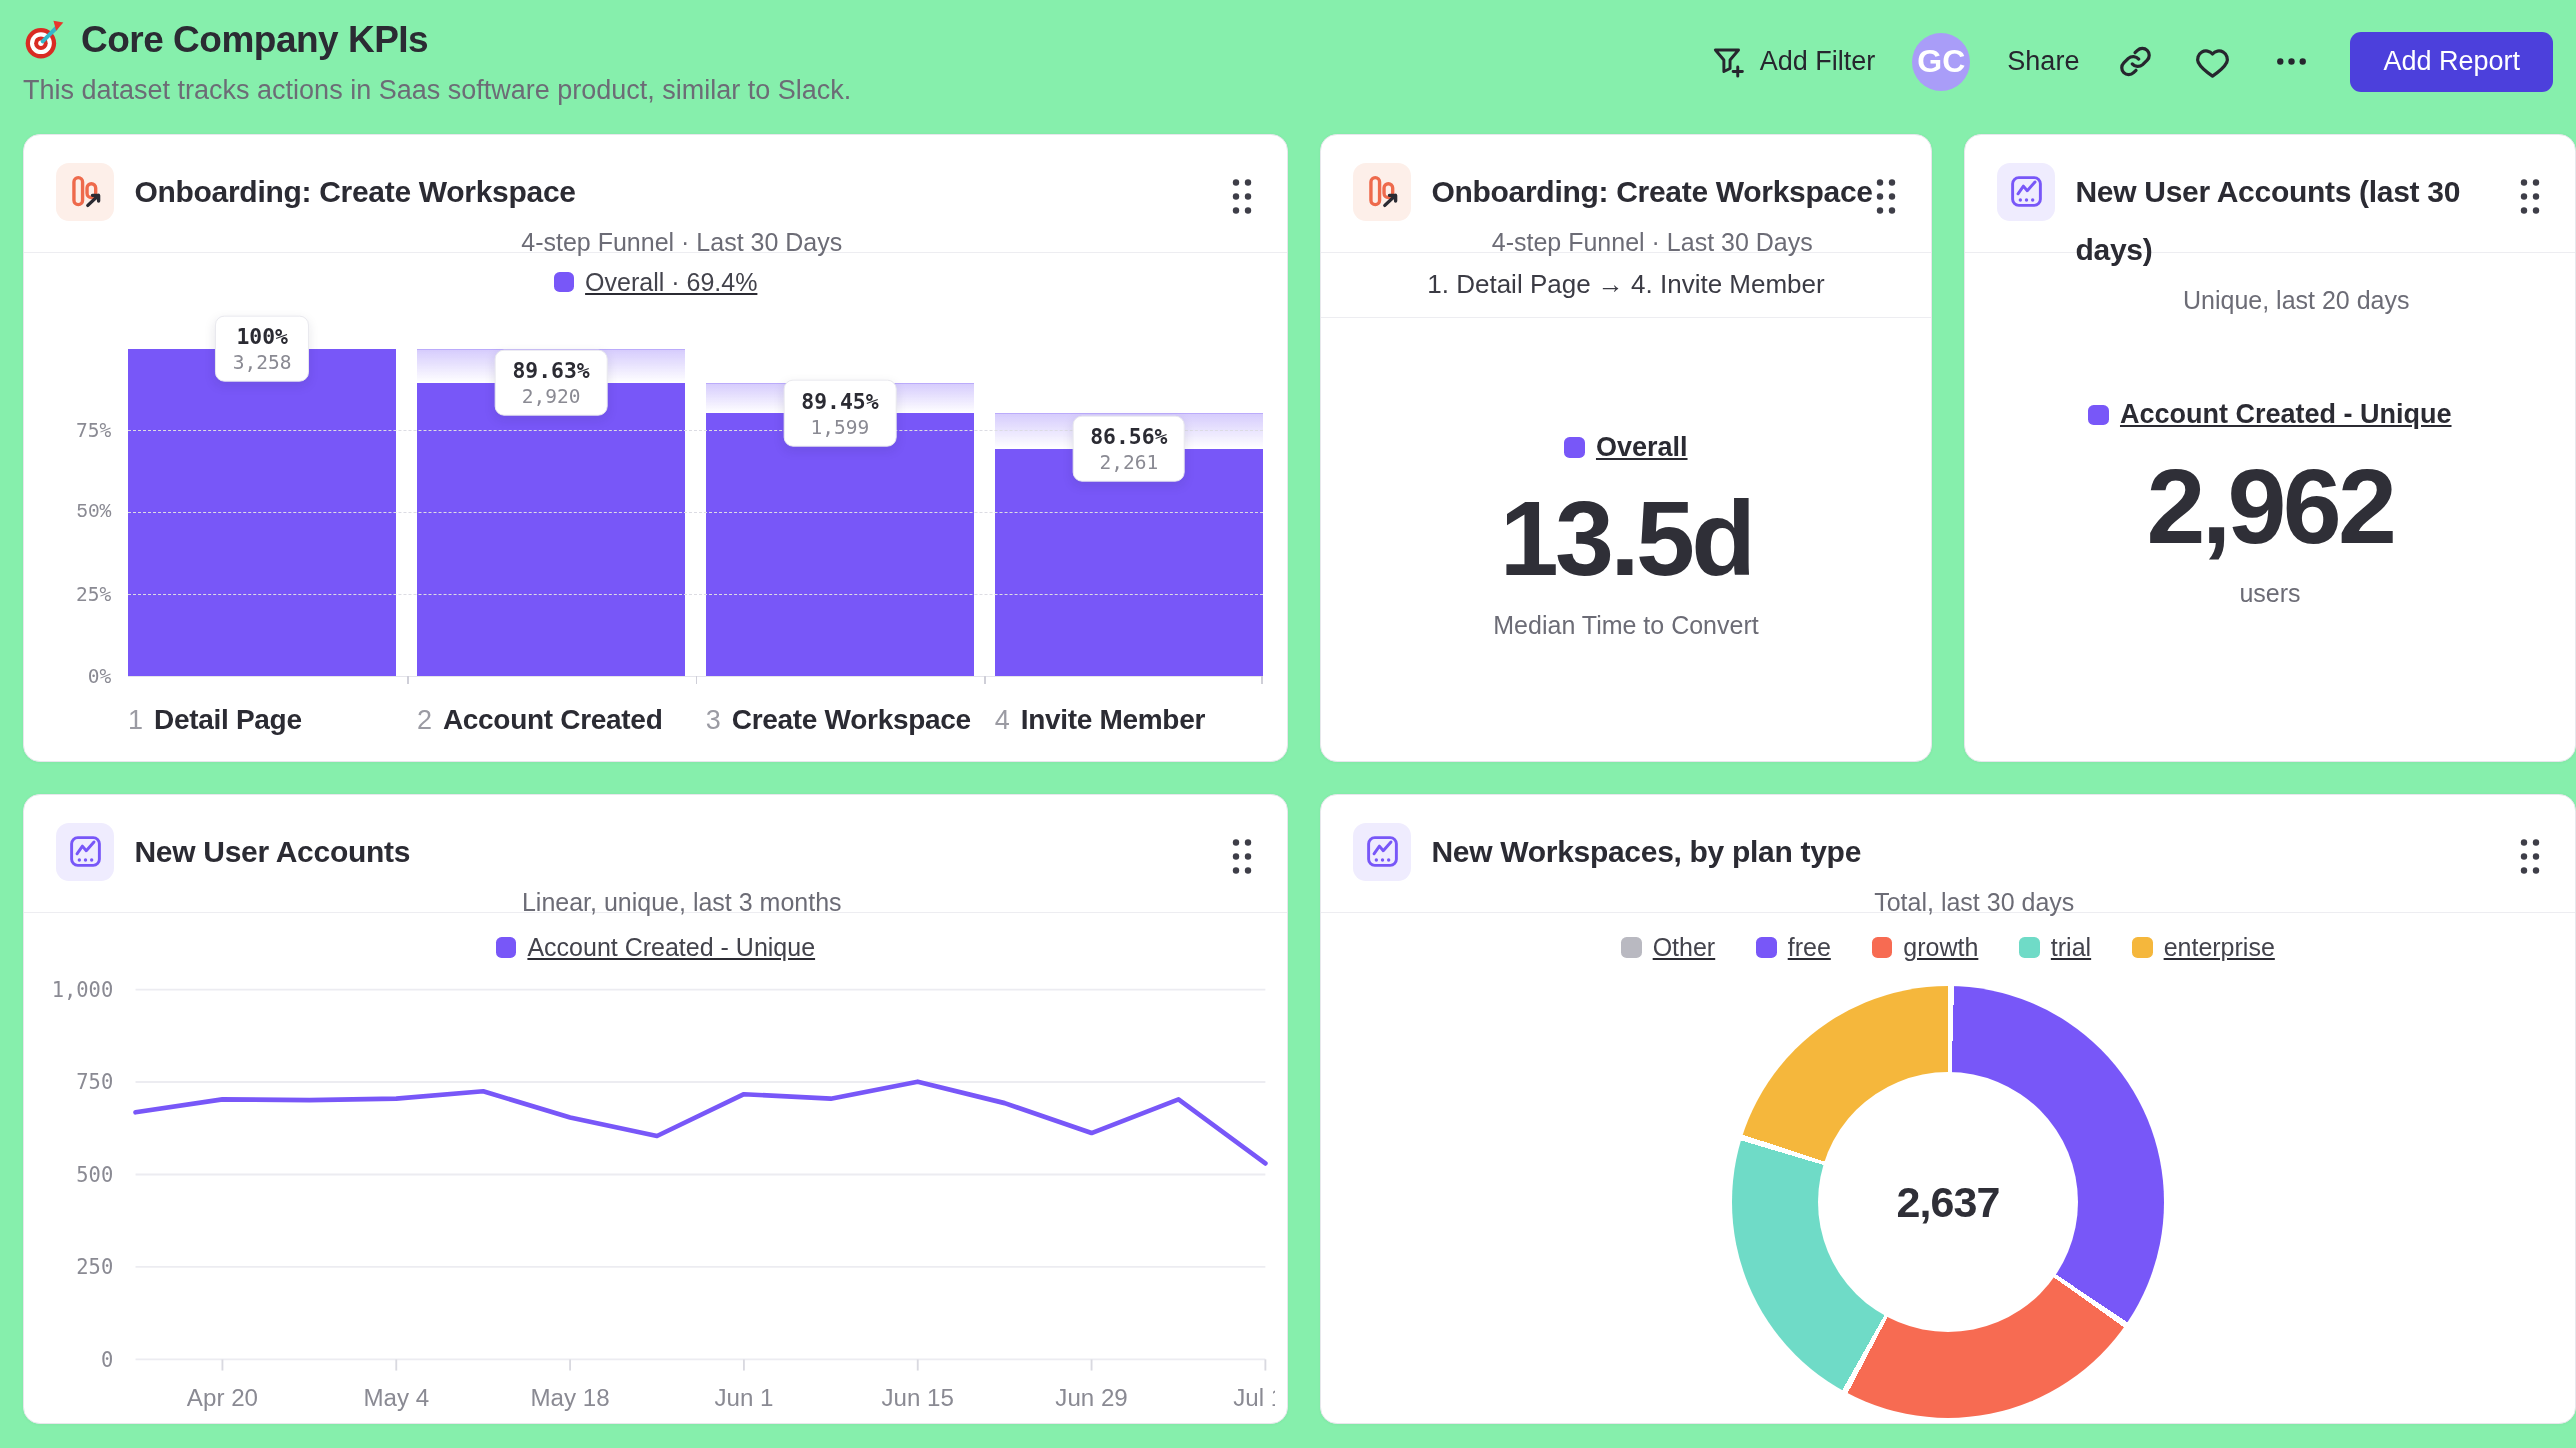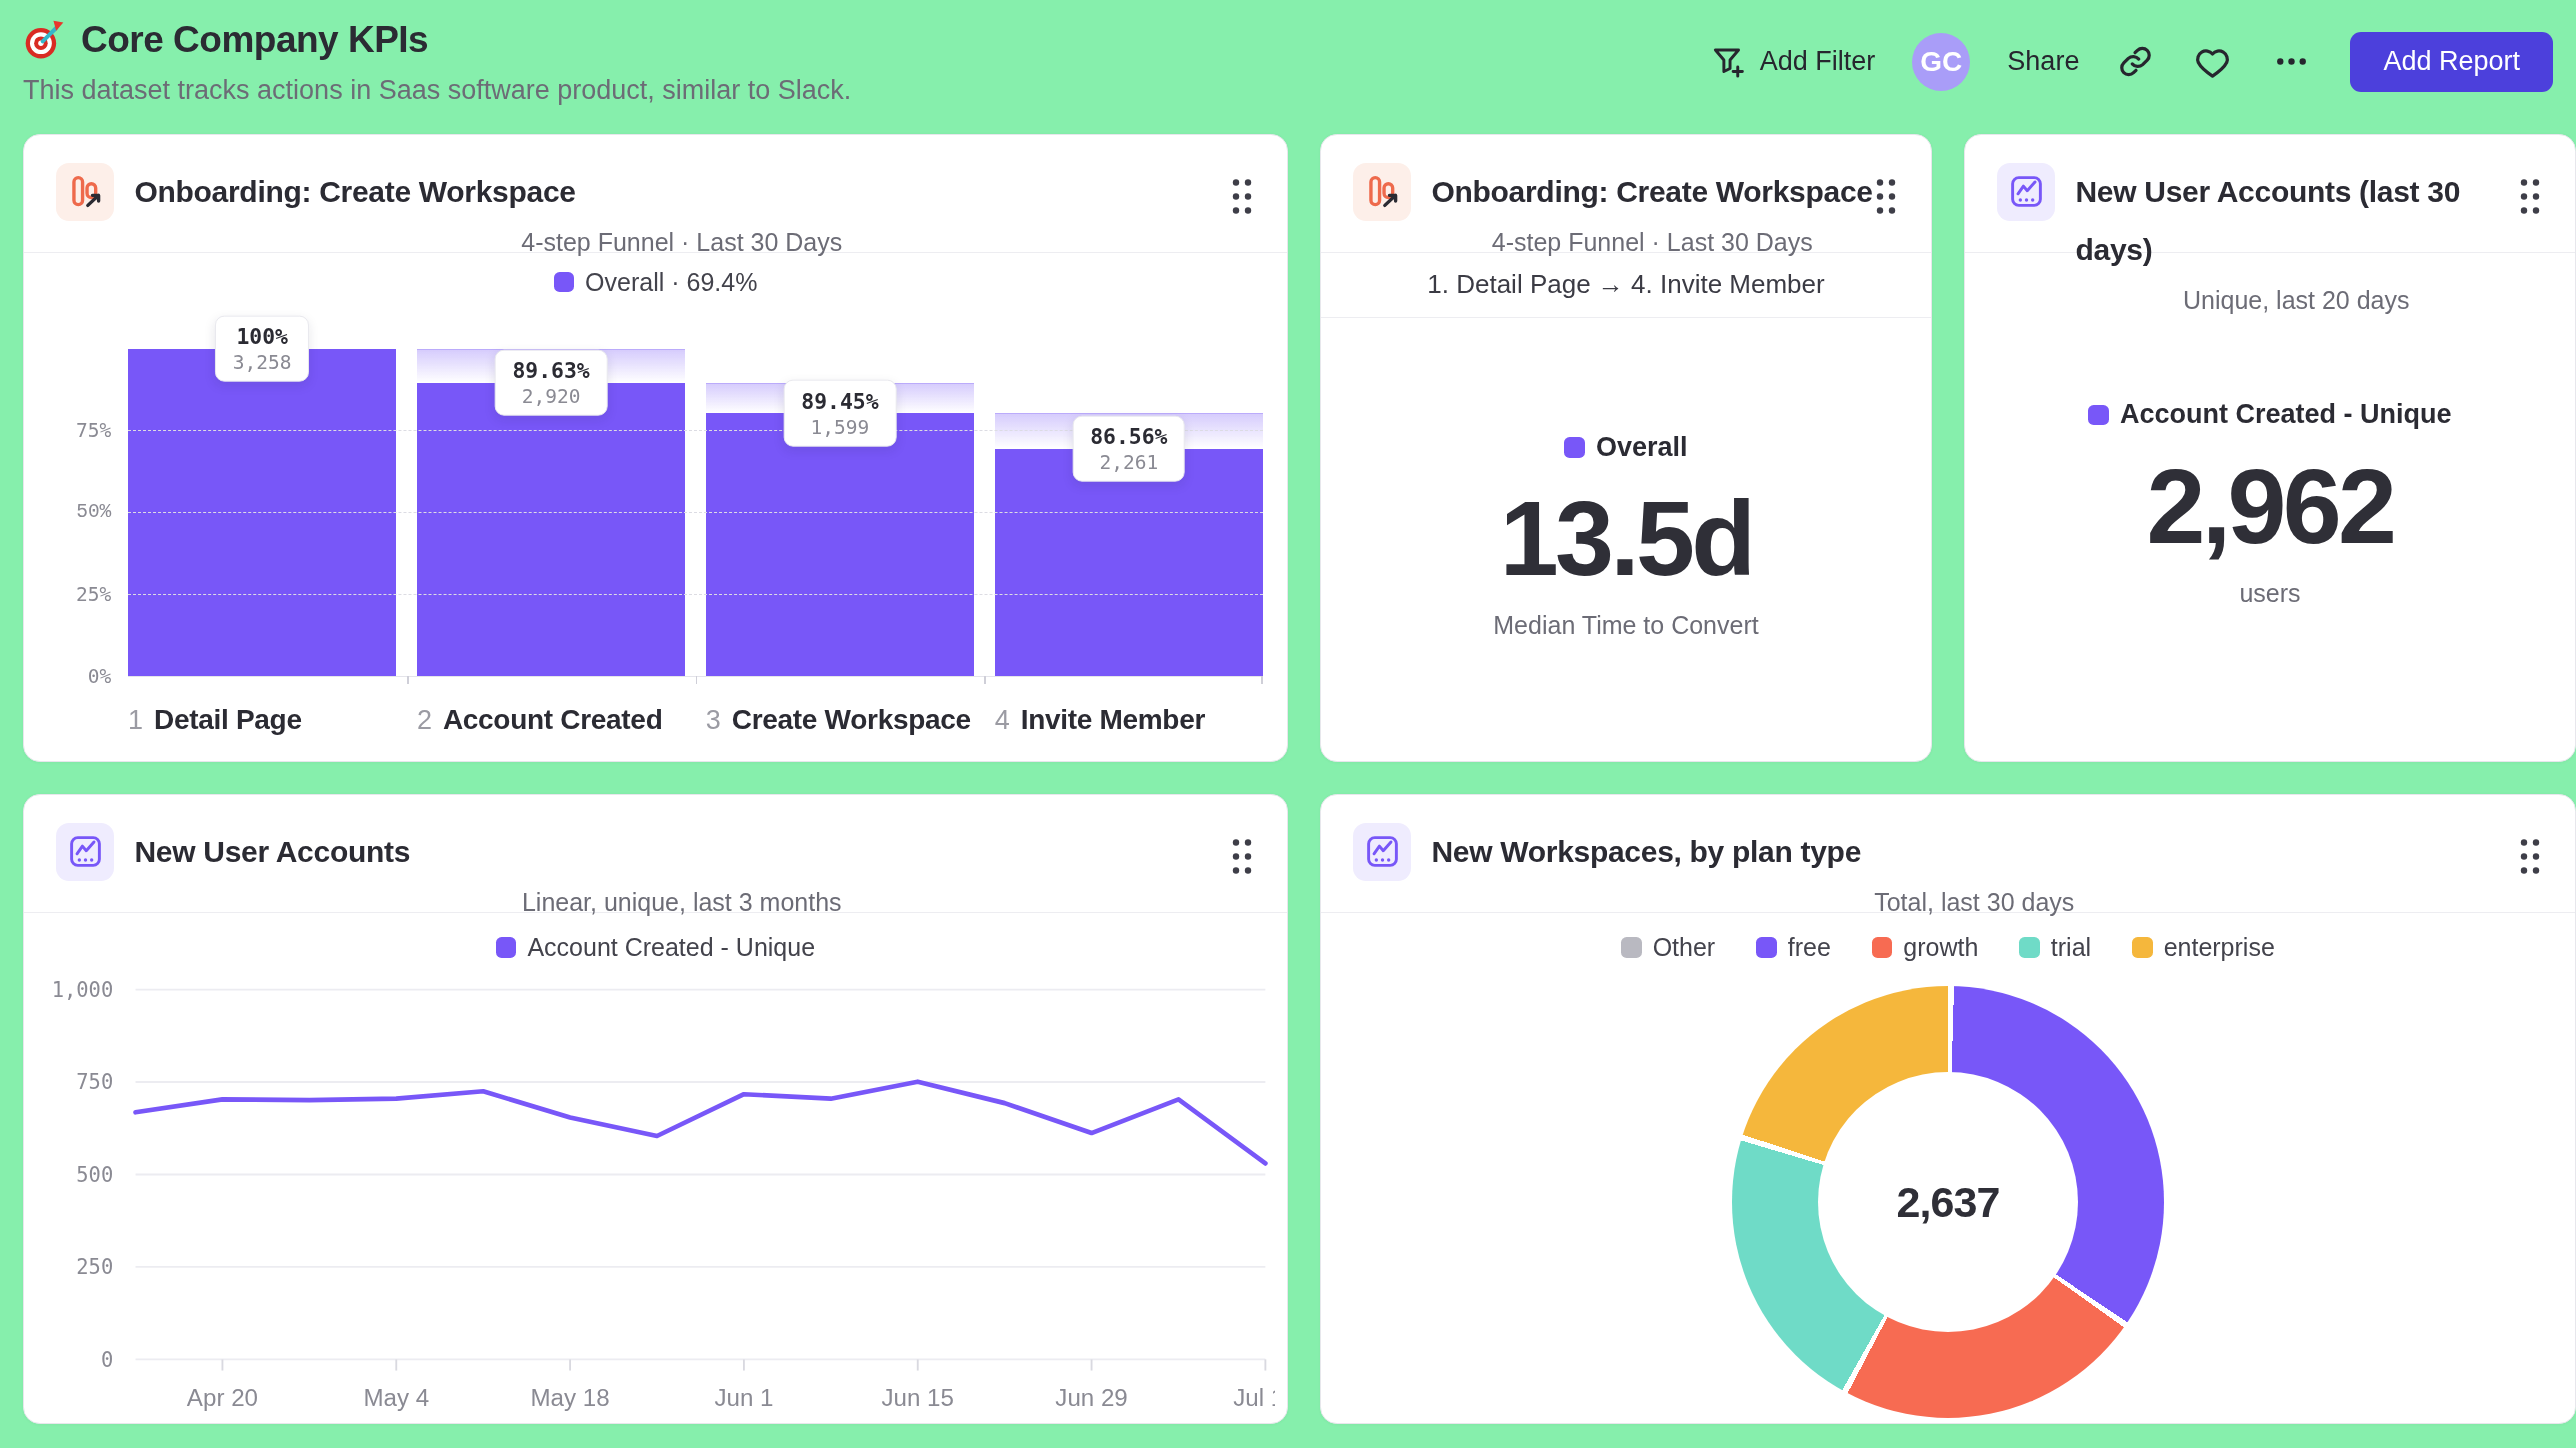--- a/index.html
+++ b/index.html
@@ -21,41 +21,41 @@
   body{font-family:"Liberation Sans","DejaVu Sans",sans-serif;color:var(--ink);}
   .page{position:relative;width:2576px;height:1449px;background:#86efac;overflow:hidden;}
 
   
   .top{display:flex;justify-content:space-between;align-items:flex-start;padding:18.6px 23px 0 23px;}
   .top-left .title-row{display:flex;align-items:center;gap:15px;}
   .page-title{font-size:37px;font-weight:700;color:var(--ink);letter-spacing:-0.5px;}
   .page-sub{margin-top:13px;font-size:27px;color:var(--muted);}
   .top-right{display:flex;align-items:center;gap:37px;height:86px;}
   .hbtn{display:flex;align-items:center;gap:13px;font-size:27px;font-weight:500;color:#26262E;cursor:pointer;background:none;border:none;font-family:inherit;}
-  .avatar{width:58px;height:58px;border-radius:50%;background:var(--avatar-bg);color:#fff;font-size:28px;font-weight:600;display:flex;align-items:center;justify-content:center;}
+  .avatar{width:58px;height:58px;border-radius:50%;background:var(--avatar-bg);color:#fff;font-size:32px;font-weight:600;display:flex;align-items:center;justify-content:center;}
   .icon-btn{background:none;border:none;cursor:pointer;display:flex;align-items:center;}
   .add-report{background:var(--btn);color:#fff;font-size:27px;font-weight:500;border:none;border-radius:11px;height:60px;padding:0 33px;cursor:pointer;font-family:inherit;}
 
   
   .grid{display:grid;grid-template-columns:1265px 612px 612px;grid-template-rows:628px 630px;column-gap:21.4px;row-gap:31px;margin:28px 23px 8px 23px;gap:32px;}
   .card{background:#fff;border:1.9px solid var(--border);border-radius:16.7px;position:relative;overflow:hidden;box-shadow:0 0.9px 2.8px rgba(40,40,60,.04);}
   .card-donut{grid-column:2 / 4;}
 
   .card-head{display:flex;align-items:flex-start;padding:28px 32px 0 32px;height:117px;}
   .chip{width:58px;height:58px;border-radius:13px;display:flex;align-items:center;justify-content:center;flex:none;}
   .chip.orange{background:var(--orange-icon-bg);}
   .chip.purple{background:var(--purple-icon-bg);}
   .head-text{margin-left:20.5px;flex:1;min-width:0;}
   .card-title{font-size:30px;font-weight:700;color:var(--ink);letter-spacing:-0.3px;line-height:58px;}
   .card-sub{font-size:25px;color:var(--muted);margin-top:7.4px;text-align:center;}
   .drag{flex:none;margin-top:13px;cursor:grab;background:none;border:none;}
   .card-head-wrap{border-bottom:1.9px solid var(--divider);}
 
   
-  .legend{display:flex;justify-content:center;gap:41px;align-items:center;}
+  .legend{display:flex;justify-content:center;gap:41px;align-items:center;text-decoration:underline;}
   .lgi{display:inline-flex;align-items:center;gap:11px;font-size:25px;color:#43434C;font-weight:400;}
   .lgi i{width:20.5px;height:20.5px;border-radius:5.6px;flex:none;}
   .lg-bold .lgi{font-weight:700;color:var(--ink);font-size:27px;}
 
   
   .funnel-legend-row{margin-top:15px;}
   .funnel-plot{position:relative;margin:52px 24px 0 104px;height:327px;}
   .fgrid{position:absolute;left:0;right:0;border-top:1.9px dashed #DCDCE3;}
   .fbase{position:absolute;left:0;right:0;bottom:-1.9px;border-top:1.9px solid #E4E4EA;}
   .fylab{position:absolute;right:calc(100% + 16.7px);transform:translateY(-50%);font-family:"DejaVu Sans Mono",monospace;font-size:19.5px;color:var(--axis);}

